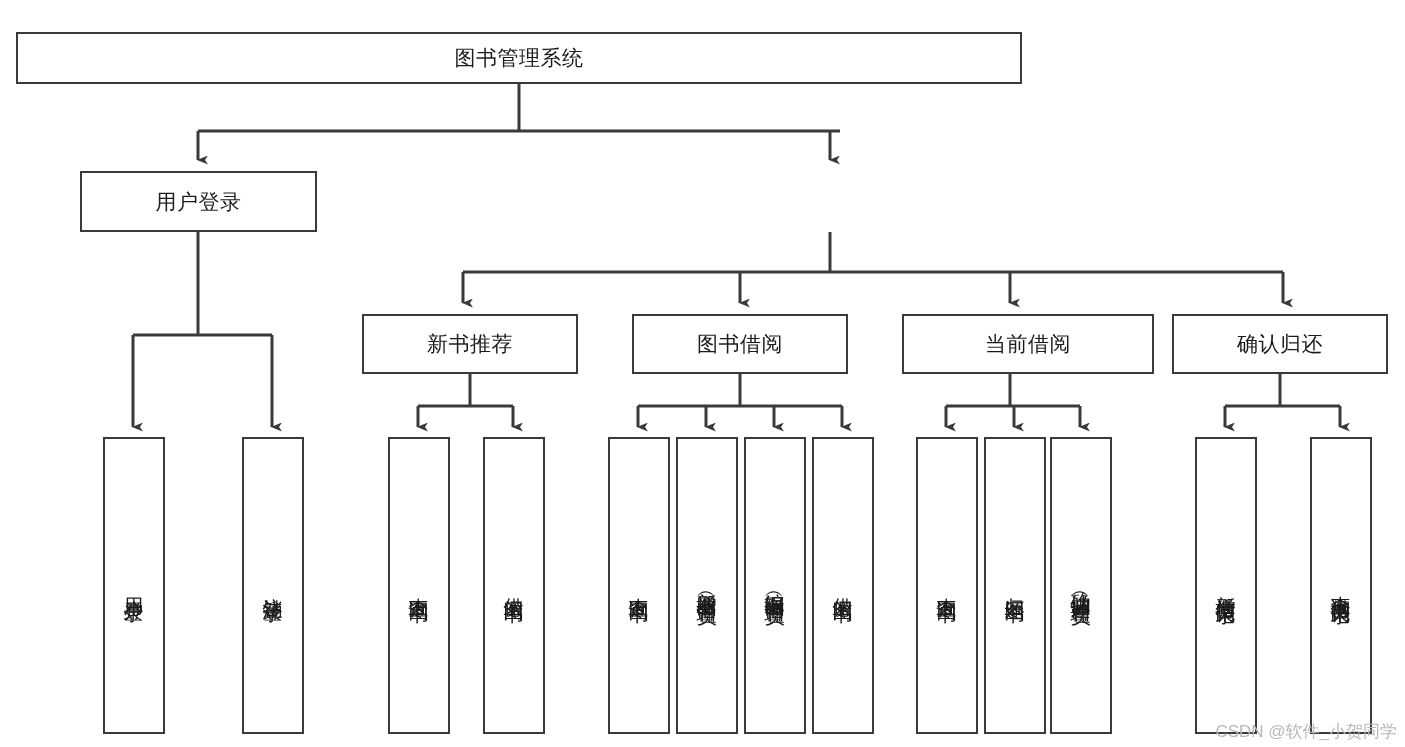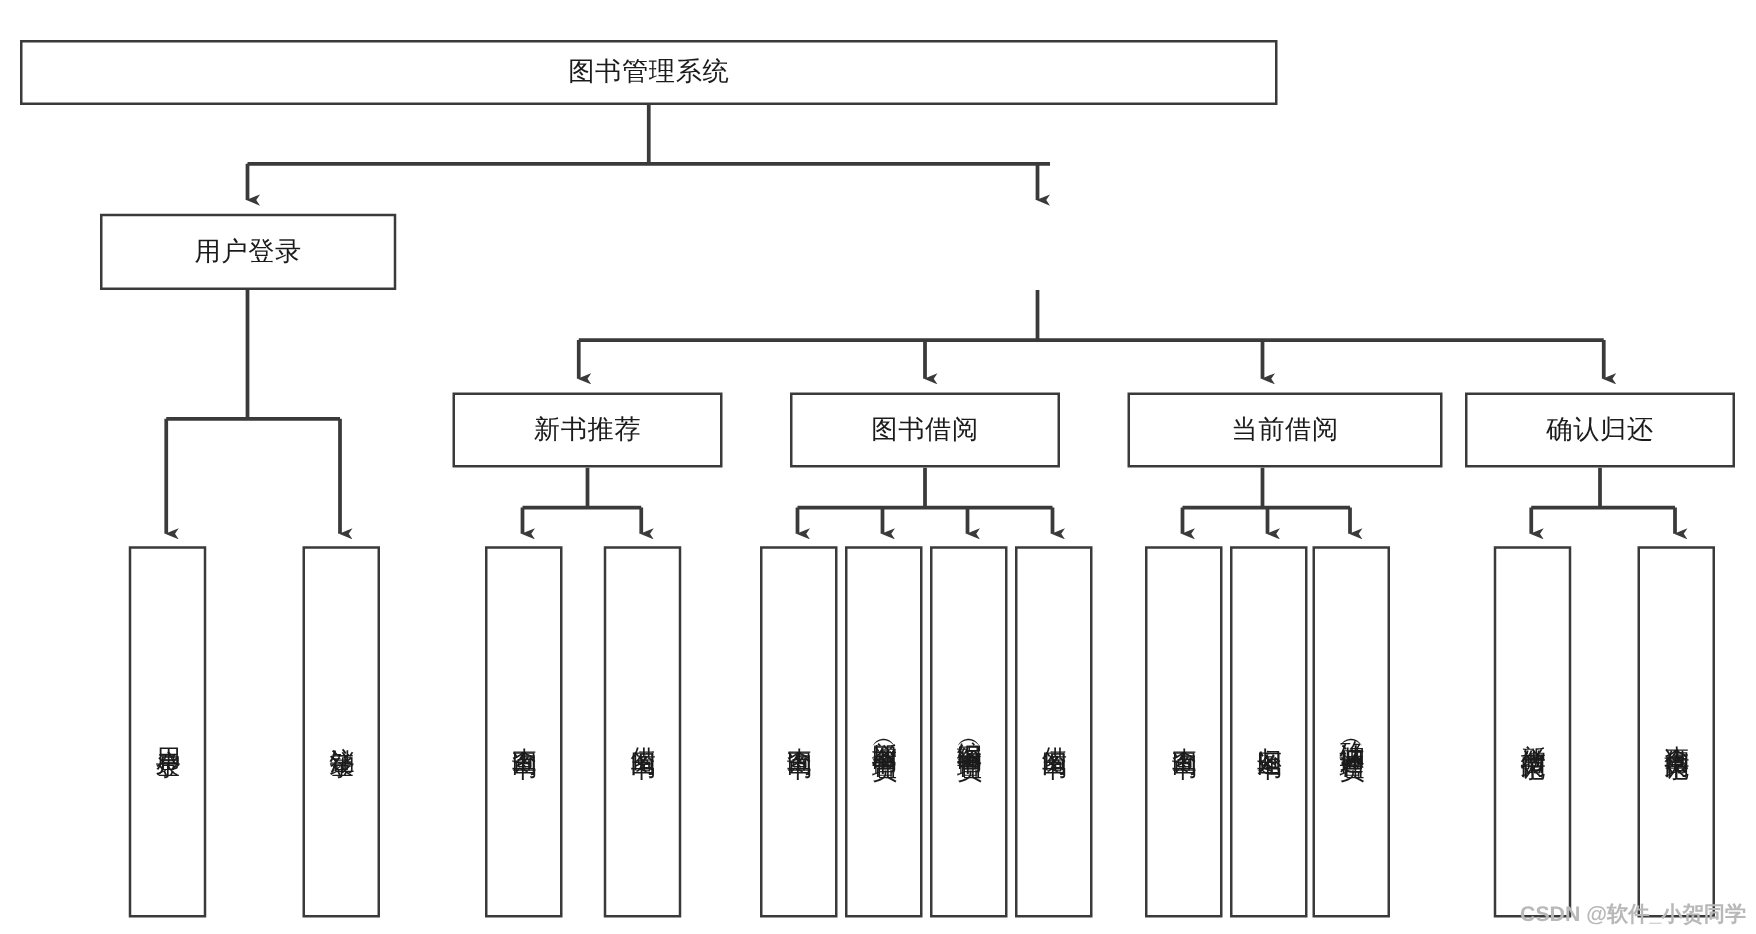--- a/index.html
+++ b/index.html
@@ -60,21 +60,20 @@
     white-space: nowrap;
   }
   #watermark {
     position: absolute;
     right: 8px;
     bottom: 4px;
     font-size: 17px;
     color: #b8b8b8;
     white-space: nowrap;
     pointer-events: none;
-    font-weight: bold;
   }
 </style>
 </head>
 <body>
 
 <div id="stage">
 
   <svg id="diagram-svg" viewBox="0 0 1405 747" xmlns="http://www.w3.org/2000/svg">
     <defs>
       <marker id="arrowhead" markerWidth="9" markerHeight="11" refX="4.5" refY="10" orient="auto" markerUnits="userSpaceOnUse">

